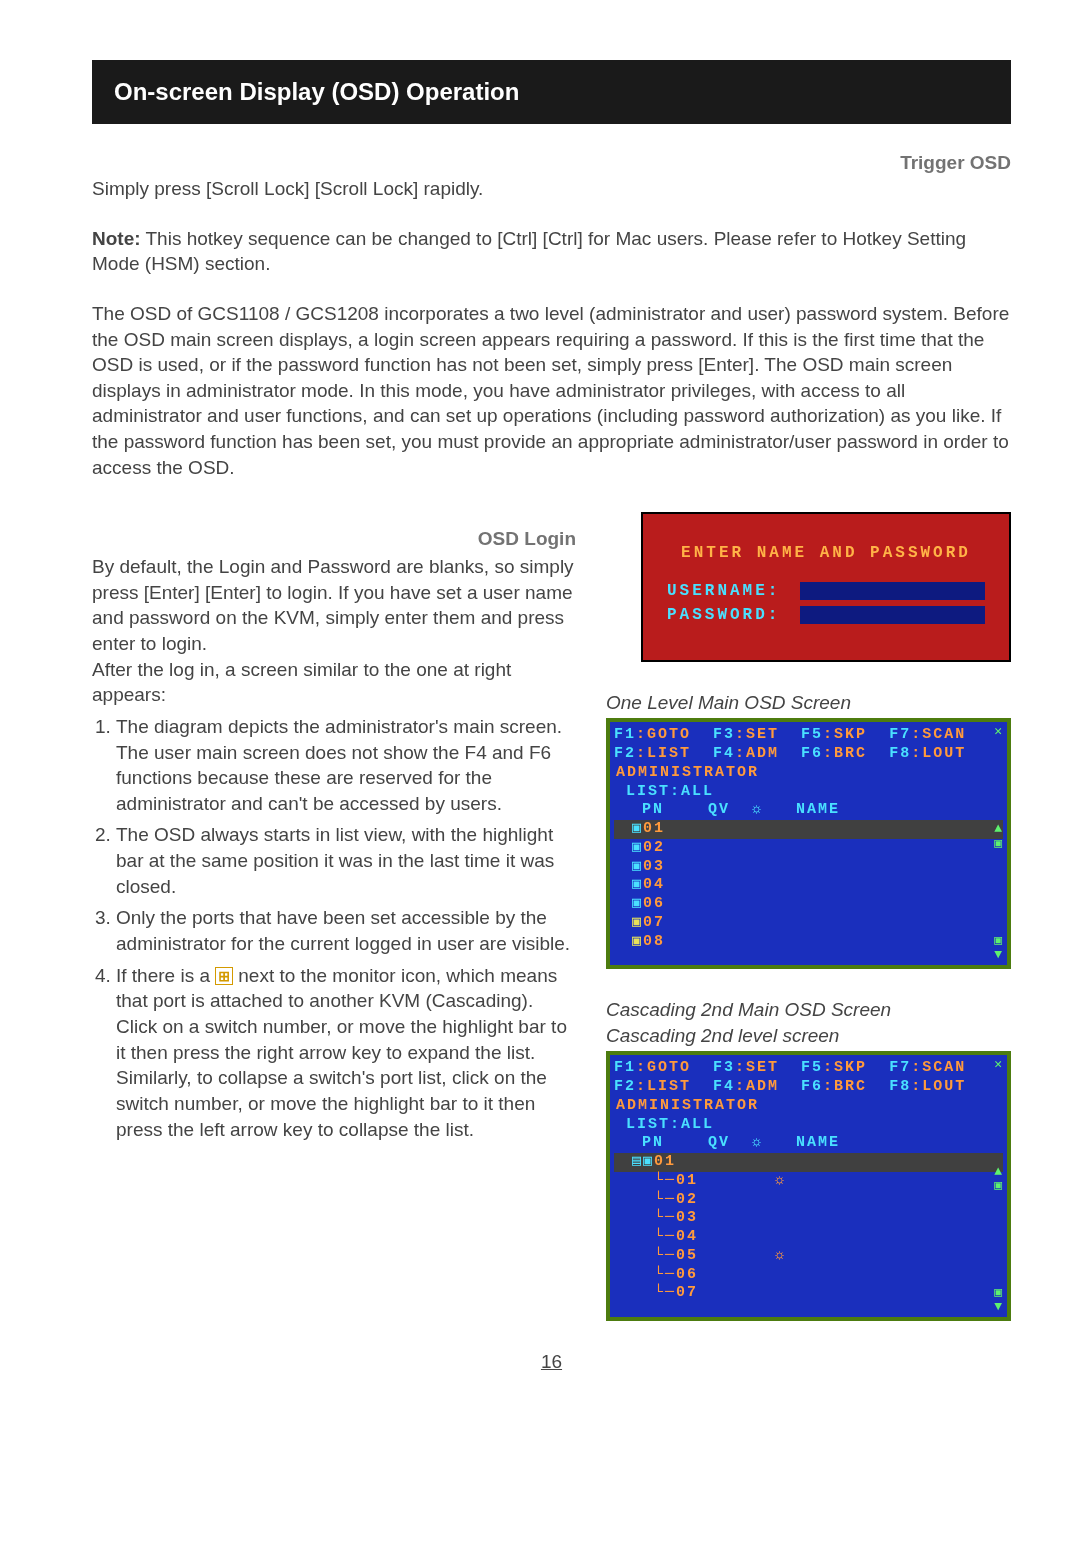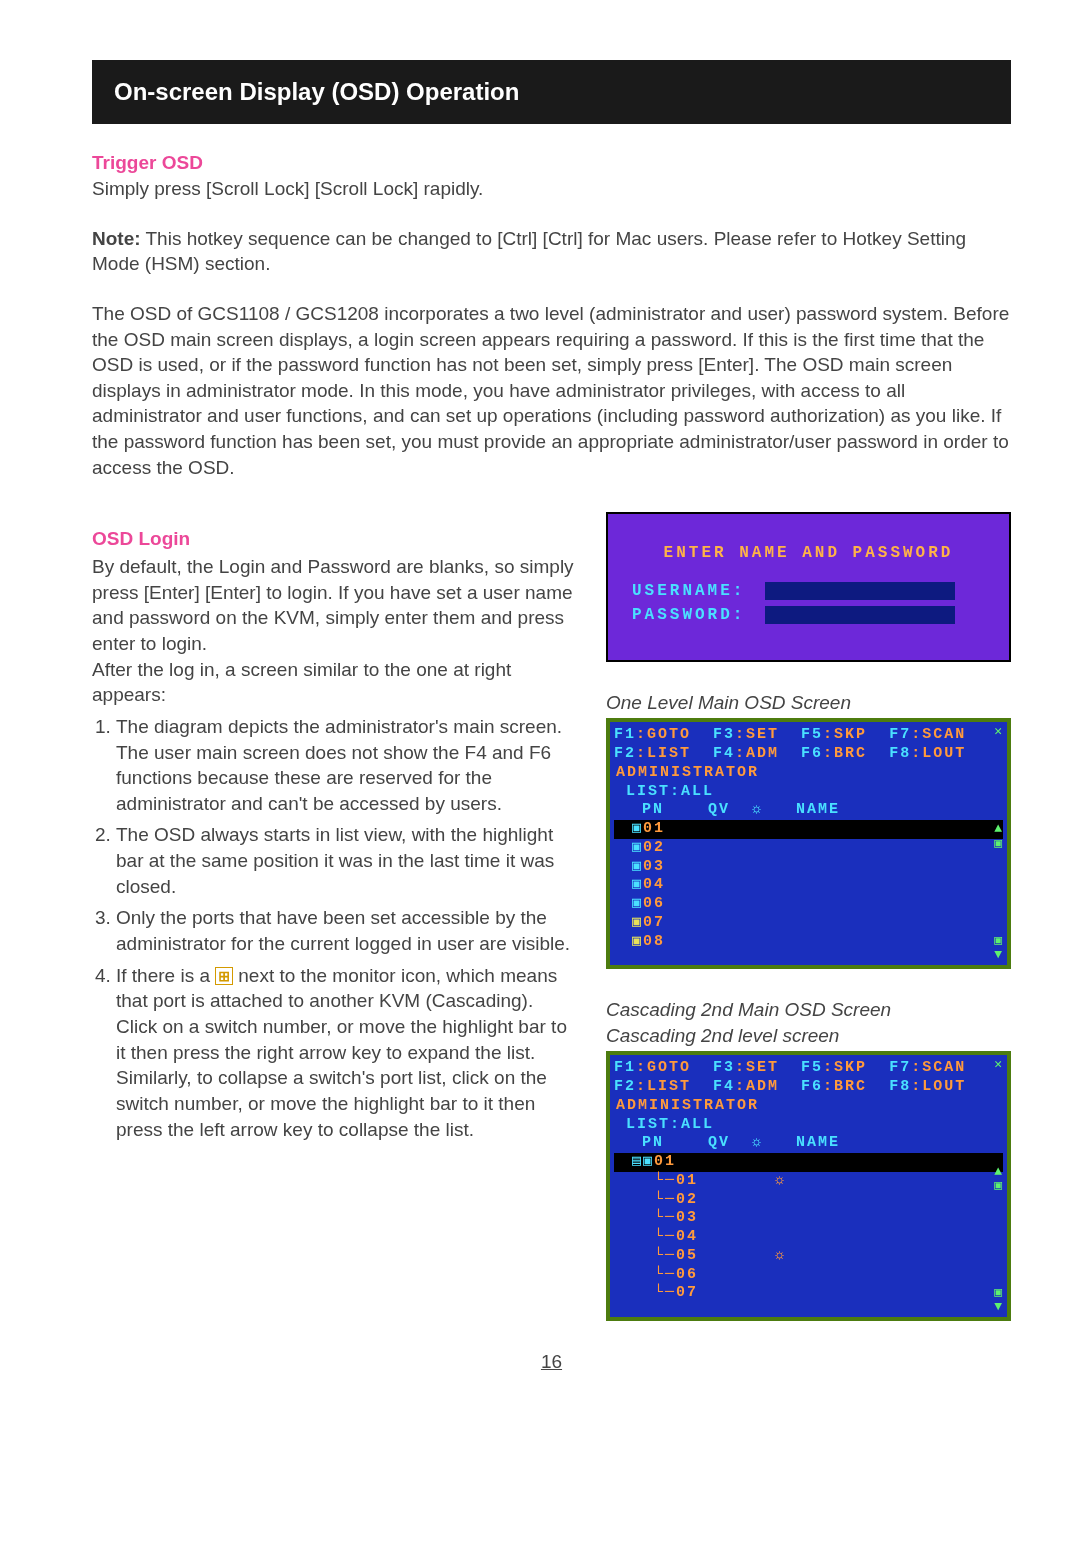--- a/index.html
+++ b/index.html
@@ -15,25 +15,26 @@
   }
   .title-bar {
     background: #1a1a1a;
     color: #fff;
     font-size: 24px;
     font-weight: bold;
     padding: 18px 22px;
     margin-bottom: 28px;
   }
   .section-heading {
-    color: #ec4899;
+    color: #737373;
     font-weight: bold;
     font-size: 19px;
     margin-top: 22px;
     margin-bottom: 2px;
+    text-align: right;
   }
   .body-text {
     font-size: 19px;
     line-height: 1.35;
     color: #444;
     margin: 0 0 24px 0;
   }
   .note-line {
     font-size: 19px;
     line-height: 1.35;
@@ -51,29 +52,30 @@
   .col-left {
     flex: 1;
     font-size: 19px;
     line-height: 1.35;
     color: #444;
   }
   .col-right {
     width: 405px;
   }
   .login-screen {
-    background: #6d28d9;
+    background: #b91c1c;
     color: #4ae0ff;
     font-family: "Courier New", monospace;
     font-size: 16px;
     letter-spacing: 3px;
     padding: 30px 20px 30px 20px;
     font-weight: bold;
     border: 2px solid #000;
     margin-top: 8px;
+    margin-left: 35px;
   }
   .login-title {
     color: #ffb347;
     text-align: center;
     margin-bottom: 20px;
     font-size: 16px;
   }
   .login-row {
     display: flex;
     align-items: center;
@@ -111,21 +113,21 @@
   }
   .osd-fn-row {
     white-space: pre;
   }
   .fn-key { color: #4ae0ff; }
   .fn-val { color: #ff9a3c; }
   .osd-admin { color: #ff9a3c; padding-left: 2px;}
   .osd-listline { color: #4ae0ff; padding-left: 12px;}
   .osd-colhead { color: #4ae0ff; padding-left: 28px; white-space: pre;}
   .osd-highlight {
-    background: #000000;
+    background: #404040;
     color: #ff9a3c;
     display: block;
     padding-left: 18px;
   }
   .osd-port-row {
     white-space: pre;
     padding-left: 18px;
   }
   .port-icon { color: #4ae0ff; }
   .port-icon-y { color: #e8e25a; }

